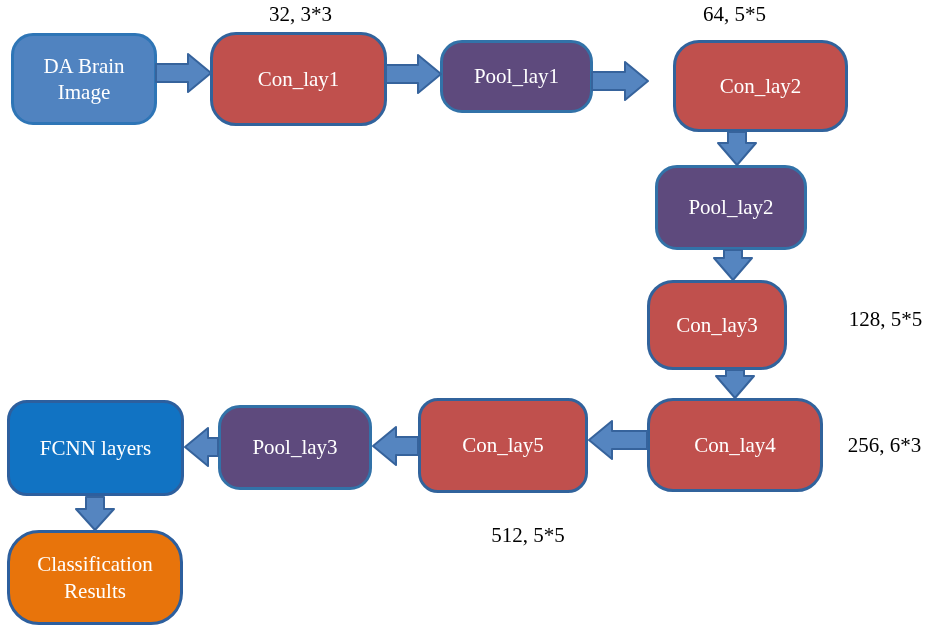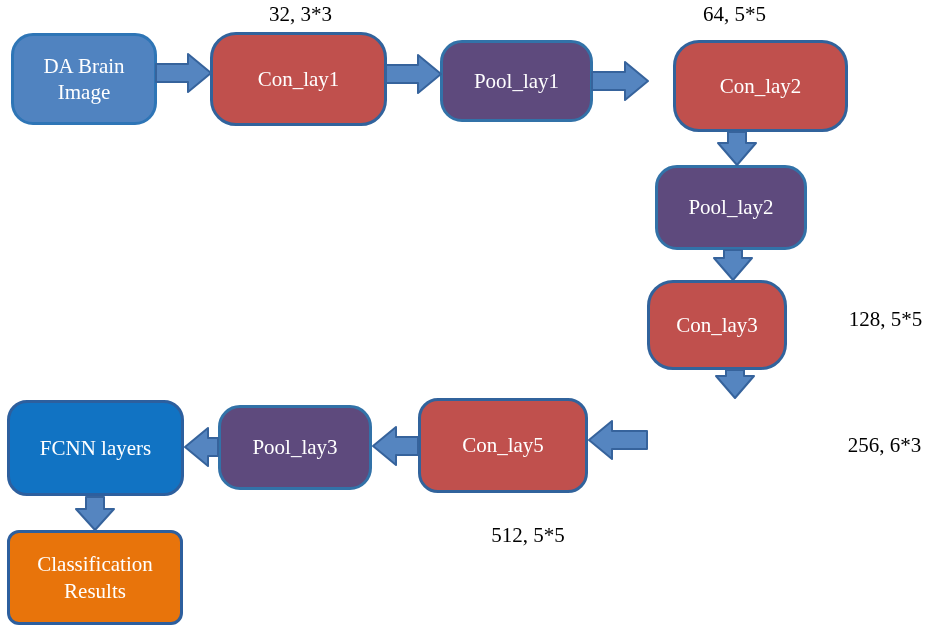--- a/index.html
+++ b/index.html
@@ -24,21 +24,21 @@
     font-size: 21px;
     line-height: 1.25;
     white-space: pre-line;
     border: 3px solid var(--box-border, #2e6da8);
     border-radius: 22px;
   }
   .node.input  { background: var(--input-fill);  border-color: var(--input-border); }
   .node.conv   { background: var(--conv-fill);   border-color: var(--conv-border); border-radius: 26px; }
   .node.pool   { background: var(--pool-fill);   border-color: var(--pool-border); }
   .node.fcnn   { background: var(--fcnn-fill);   border-color: var(--dark-border); border-radius: 20px; }
-  .node.output { background: var(--output-fill); border-color: var(--dark-border); border-radius: 12px; }
+  .node.output { background: var(--output-fill); border-color: var(--dark-border); border-radius: 32px; }
   .annotation {
     position: absolute;
     color: var(--label-text, #000000);
     font-size: 21px;
     text-align: center;
     white-space: nowrap;
   }
   .arrow { position: absolute; overflow: visible; }
   .arrow polygon {
     fill: var(--arrow-fill, #5585c0);
@@ -54,24 +54,25 @@
 
   <div class="annotation" style="left:248px; top:2px; width:105px;">32, 3*3</div>
   <div class="annotation" style="left:682px; top:2px; width:105px;">64, 5*5</div>
   <div class="annotation" style="left:838px; top:307px; width:95px;">128, 5*5</div>
   <div class="annotation" style="left:837px; top:433px; width:95px;">256, 6*3</div>
   <div class="annotation" style="left:478px; top:511px; width:100px;margin-top:12px;">512, 5*5</div>
 
   <div class="node input" style="left:11px; top:33px; width:146px; height:92px;">DA Brain
 Image</div>
   <div class="node conv" style="left:210px; top:32px; width:177px; height:94px;">Con_lay1</div>
-  <div class="node pool" style="left:440px; top:40px; width:153px; height:82px;">Pool_lay1</div>
+  <div class="node pool" style="left:440px; top:40px; width:153px; height:73px;">Pool_lay1</div>
   <div class="node conv" style="left:647px; top:40px; width:175px; height:92px;margin-left:26px;">Con_lay2</div>
   <div class="node pool" style="left:655px; top:165px; width:152px; height:85px;">Pool_lay2</div>
   <div class="node conv" style="left:647px; top:280px; width:140px; height:90px;">Con_lay3</div>
+  <div class="node conv" style="left:647px; top:398px; width:176px; height:94px;">Con_lay4</div>
   <div class="node conv" style="left:418px; top:398px; width:170px; height:95px;border-radius:20px;">Con_lay5</div>
   <div class="node pool" style="left:218px; top:405px; width:154px; height:85px;">Pool_lay3</div>
   <div class="node fcnn" style="left:7px; top:400px; width:177px; height:96px;">FCNN layers</div>
   <div class="node output" style="left:7px; top:530px; width:176px; height:95px;">Classification
 Results</div>
 
   <svg class="arrow" style="left:155px; top:53px;" width="57" height="40">
     <polygon points="1,11 33,11 33,1 56,20 33,39 33,29 1,29"></polygon>
   </svg>
   <svg class="arrow" style="left:385px; top:54px;" width="57" height="40">

